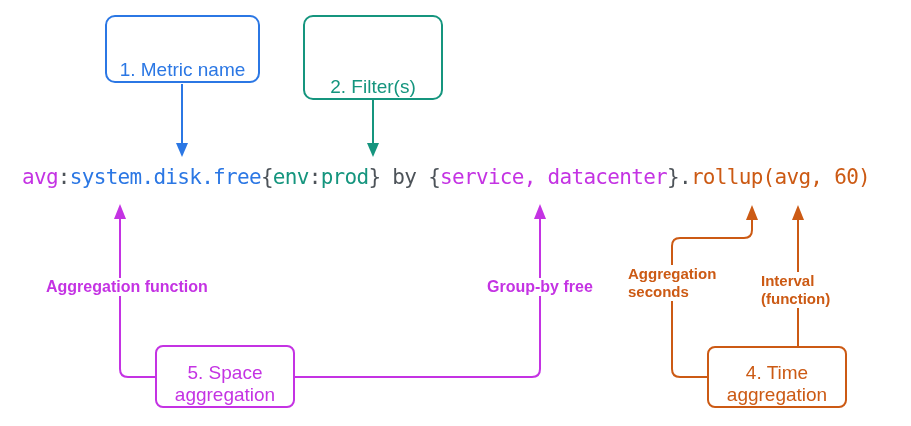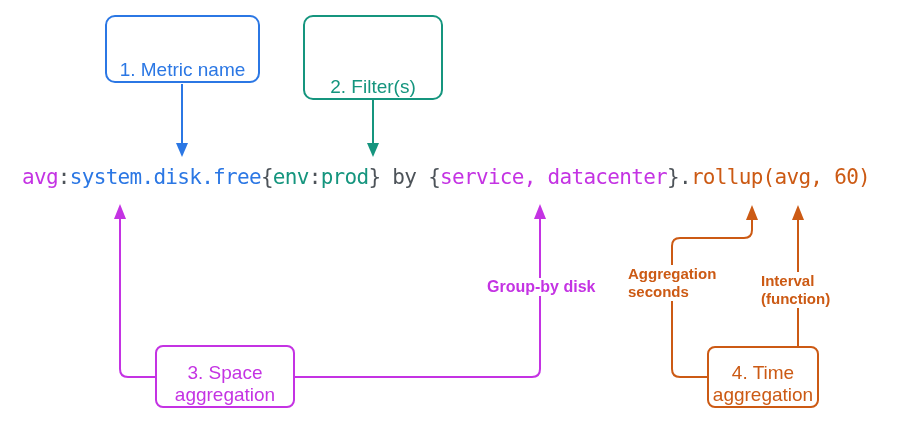--- a/index.html
+++ b/index.html
@@ -54,21 +54,21 @@
     left: 303px; top: 15px; width: 140px; height: 85px;
     border: 2px solid var(--teal); border-radius: 10px;
     color: var(--teal); font-size: 19px;
   }
   #box-space {
     left: 155px; top: 345px; width: 140px; height: 63px;
     border: 2px solid var(--magenta); border-radius: 8px;
     color: var(--magenta);
   }
   #box-time {
-    left: 707px; top: 346px; width: 112px; height: 62px;
+    left: 707px; top: 346px; width: 140px; height: 62px;
     border: 2px solid var(--orange); border-radius: 8px;
     color: var(--orange);
   }
 
   
   .annot {
     position: absolute;
     z-index: 2;
     background: #ffffff;
     font-weight: bold;
@@ -141,31 +141,32 @@
 
   <div class="callout" id="box-metric">
     <span>1. Metric name</span>
   </div>
 
   <div class="callout" id="box-filter">
     <span>2. Filter(s)</span>
   </div>
 
   <div class="callout" id="box-space">
-    <span>3. Space</span>
+    <span>5. Space</span>
     <span>aggregation</span>
   </div>
 
   <div class="callout" id="box-time">
     <span>4. Time</span>
     <span>aggregation</span>
   </div>
 
+  <div class="annot magenta" id="annot-space-fn">Aggregation function</div>
 
-  <div class="annot magenta" id="annot-groupby">Group-by disk</div>
+  <div class="annot magenta" id="annot-groupby">Group-by free</div>
 
   <div class="annot orange" id="annot-time-fn">
     <div>Aggregation</div>
     <div>seconds</div>
   </div>
 
   <div class="annot orange" id="annot-interval">
     <div>Interval</div>
     <div>(function)</div>
   </div>

